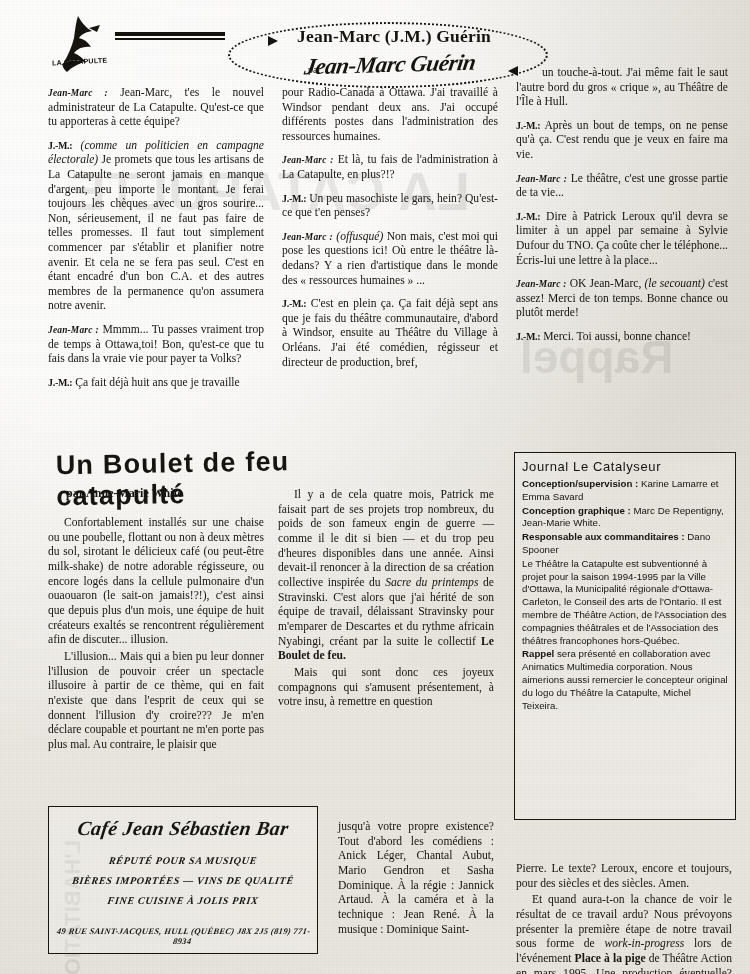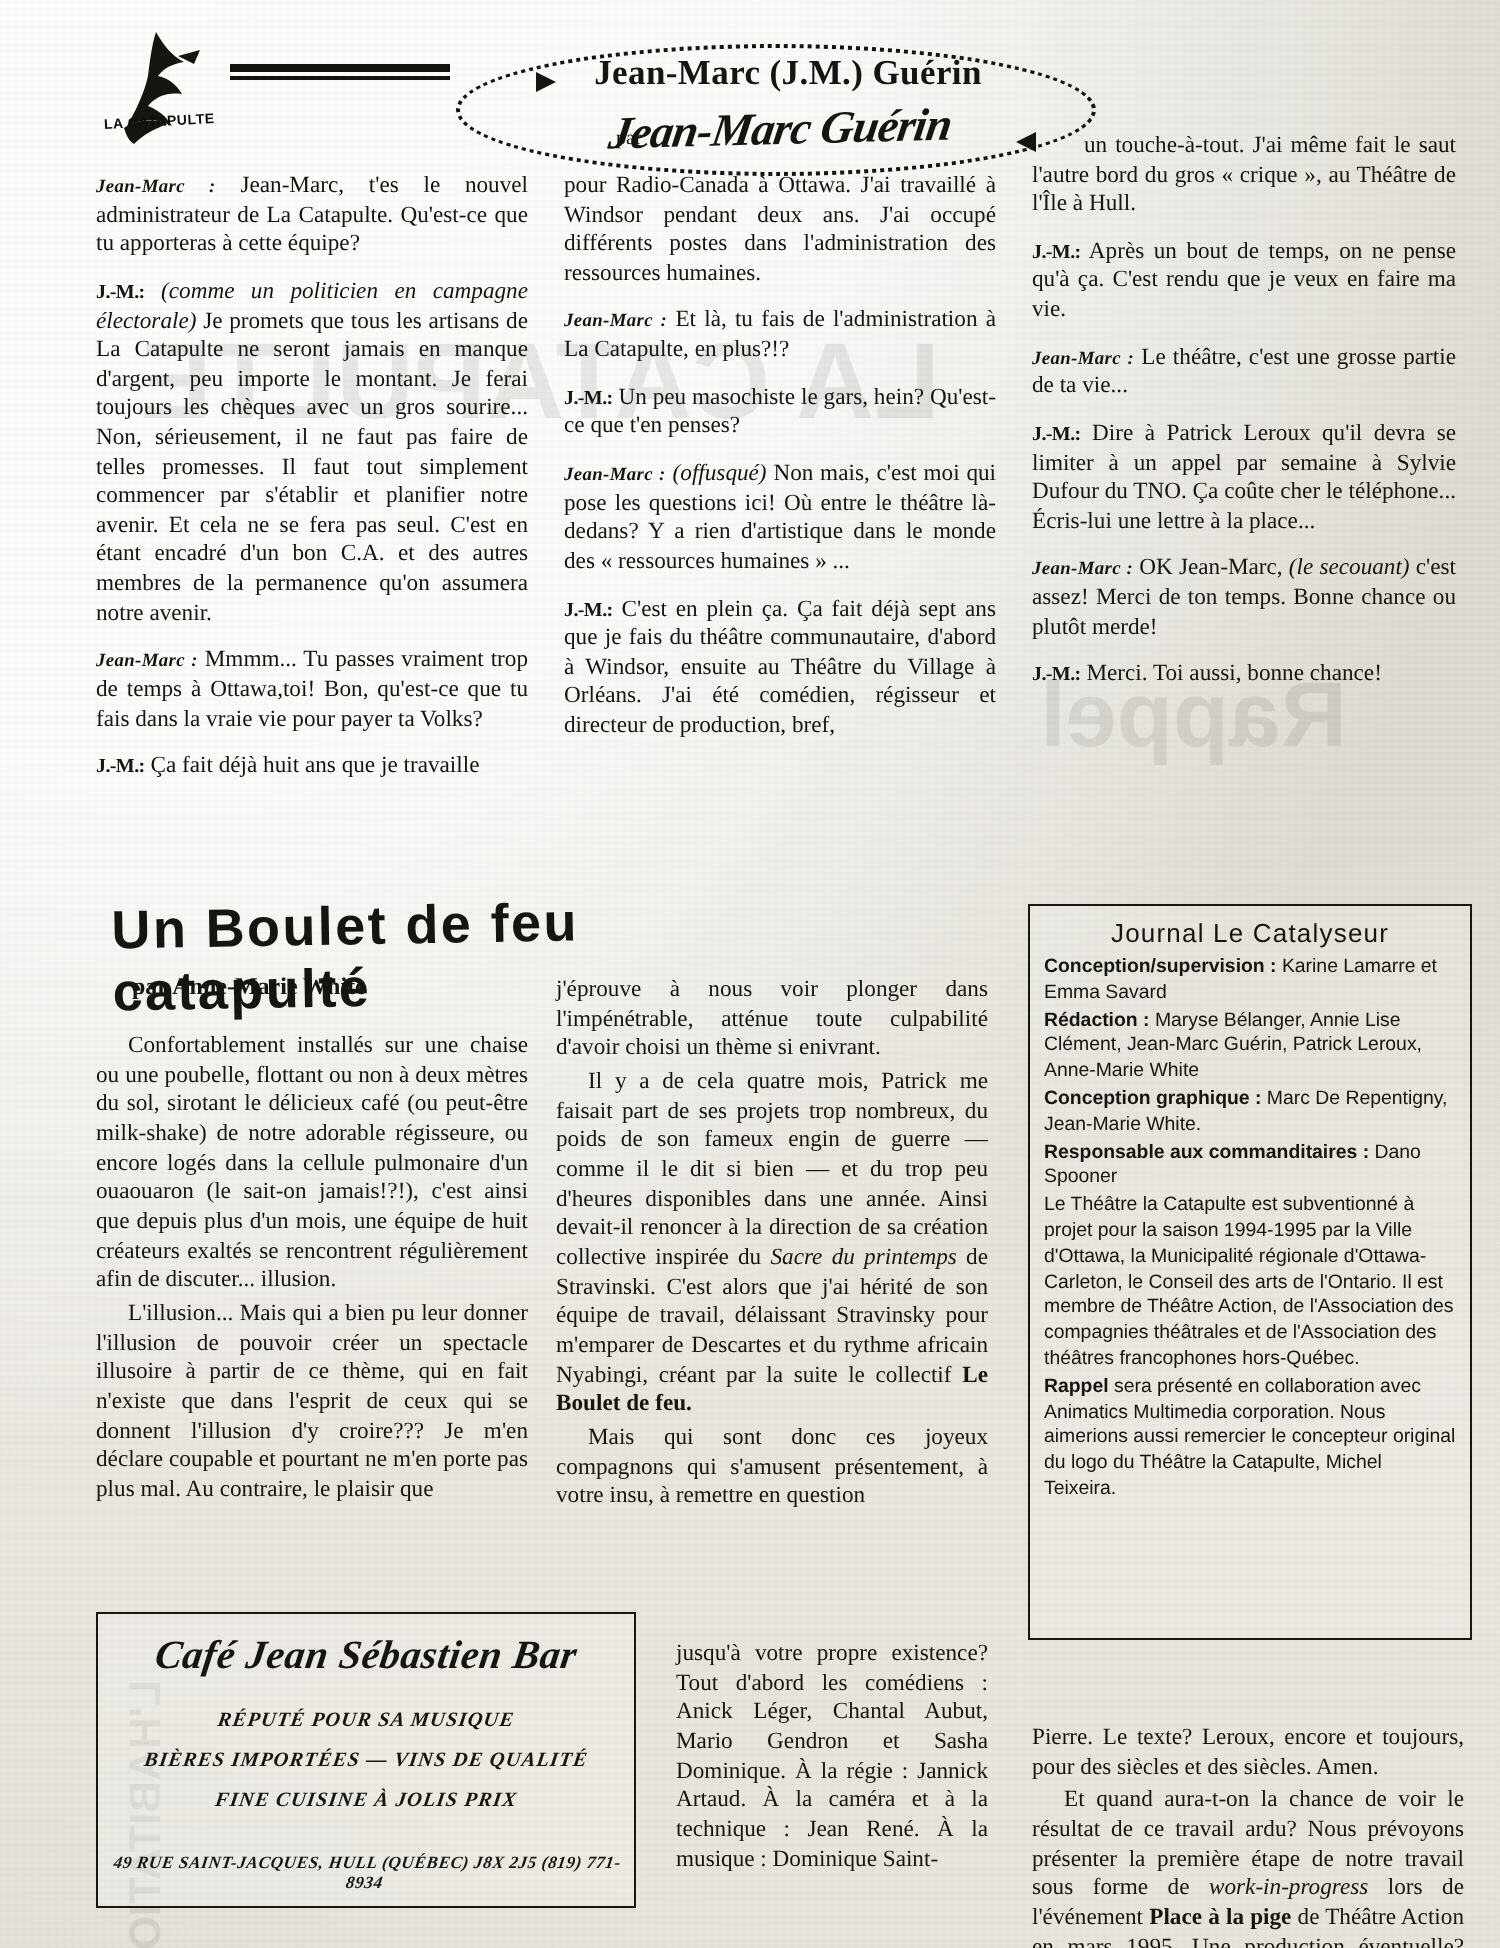--- a/index.html
+++ b/index.html
@@ -134,21 +134,21 @@
     font-size:8.6px;letter-spacing:.3px;transform:skewX(-8deg);
   }
 
   
   .credits{
     position:absolute;left:514px;top:452px;width:222px;height:368px;
     border:1.4px solid #19170f;background:rgba(255,255,255,.18);
     padding:4px 7px 0 7px;box-sizing:border-box;
   }
   .credits-title{
-    text-align:center;font-family:"Liberation Sans",sans-serif;
+    text-align:left;font-family:"Liberation Sans",sans-serif;
     font-size:13px;letter-spacing:.6px;margin:2px 0 4px 0;
   }
   .credits-body{
     font-family:"Liberation Sans",sans-serif;
     font-size:9.7px;line-height:1.32;color:#17150f;
   }
   .credits-body p{margin:0 0 1px 0;}
   .credits-body b{font-weight:bold;}
 </style>
 </head>
@@ -214,21 +214,20 @@
 
   <div class="feature-head">Un Boulet de feu catapulté</div>
   <div class="feature-byline">par Anne-Marie White</div>
 
   <div class="fcol fc1">
     <p>Confortablement installés sur une chaise ou une poubelle, flottant ou non à deux mètres du sol, sirotant le délicieux café  (ou peut-être milk-shake) de notre adorable régisseure, ou encore logés dans la cellule pulmonaire d'un ouaouaron (le sait-on jamais!?!), c'est ainsi que depuis plus d'un mois, une équipe de huit créateurs exaltés se rencontrent régulièrement afin de discuter... illusion.</p>
     <p>L'illusion... Mais qui a bien pu leur donner l'illusion de pouvoir créer un spectacle illusoire à partir de ce thème, qui en fait n'existe que dans l'esprit de ceux qui se donnent l'illusion d'y croire??? Je m'en déclare coupable et pourtant ne m'en porte pas plus mal. Au contraire, le plaisir que</p>
   </div>
 
   <div class="fcol fc2">
-    <p style="text-indent:0">j'éprouve à nous voir plonger dans l'impénétrable, atténue toute culpabilité d'avoir choisi un thème si enivrant.</p>
     <p><span>Il y a de cela quatre mois, Patrick me faisait part de ses projets trop nombreux, du poids de son fameux engin de guerre — comme il le dit si bien — et du trop peu d'heures disponibles dans une année. Ainsi devait-il renoncer à la direction de sa création collective inspirée du </span><i>Sacre du printemps</i><span> de Stravinski. C'est alors que j'ai hérité de son équipe de travail, délaissant Stravinsky pour m'emparer de Descartes et du rythme africain Nyabingi, créant par la suite le collectif </span><b>Le Boulet de feu.</b></p>
     <p>Mais qui sont donc ces joyeux compagnons qui s'amusent présentement, à votre insu, à remettre en question</p>
   </div>
 
   <div class="fcol fc2b">
     <p style="text-indent:0">jusqu'à votre propre existence? Tout d'abord les comédiens : Anick Léger, Chantal Aubut, Mario Gendron et Sasha Dominique. À la régie : Jannick Artaud. À la caméra et à la technique : Jean René. À la musique : Dominique Saint-</p>
   </div>
 
   <div class="ad">
     <div class="ad-name">Café Jean Sébastien Bar</div>
@@ -237,21 +236,20 @@
       <div>BIÈRES IMPORTÉES — VINS DE QUALITÉ</div>
       <div>FINE CUISINE À JOLIS PRIX</div>
     </div>
     <div class="ad-addr">49 RUE SAINT-JACQUES, HULL (QUÉBEC) J8X 2J5 (819) 771-8934</div>
   </div>
 
   <div class="credits">
     <div class="credits-title">Journal Le Catalyseur</div>
     <div class="credits-body">
       <p><b>Conception/supervision :</b><span> Karine Lamarre et Emma Savard</span></p>
-      <p><b>Rédaction :</b><span> Maryse Bélanger, Annie Lise Clément, Jean-Marc Guérin, Patrick Leroux, Anne-Marie White</span></p>
       <p><b>Conception graphique :</b><span> Marc De Repentigny, Jean-Marie White.</span></p>
       <p><b>Responsable aux commanditaires :</b><span> Dano Spooner</span></p>
       <p>Le Théâtre la Catapulte est subventionné à projet pour la saison 1994-1995 par la Ville d'Ottawa, la Municipalité régionale d'Ottawa-Carleton, le Conseil des arts de l'Ontario. Il est membre de Théâtre Action, de l'Association des compagnies théâtrales et de l'Association des théâtres francophones hors-Québec.</p>
       <p><b>Rappel</b><span> sera présenté en collaboration avec Animatics Multimedia corporation. Nous aimerions aussi remercier le concepteur original du logo du Théâtre la Catapulte, Michel Teixeira.</span></p>
     </div>
   </div>
 
   <div class="fcol fc-pierre">
     <p style="text-indent:0">Pierre. Le texte? Leroux, encore et toujours, pour des siècles et des siècles. Amen.</p>
     <p><span>Et quand aura-t-on la chance de voir le résultat de ce travail ardu? Nous prévoyons présenter la première étape de notre travail sous forme de </span><i>work-in-progress</i><span> lors de l'événement </span><b>Place à la pige</b><span> de Théâtre Action en mars 1995. Une production éventuelle? L'avenir nous le dira.</span></p>

